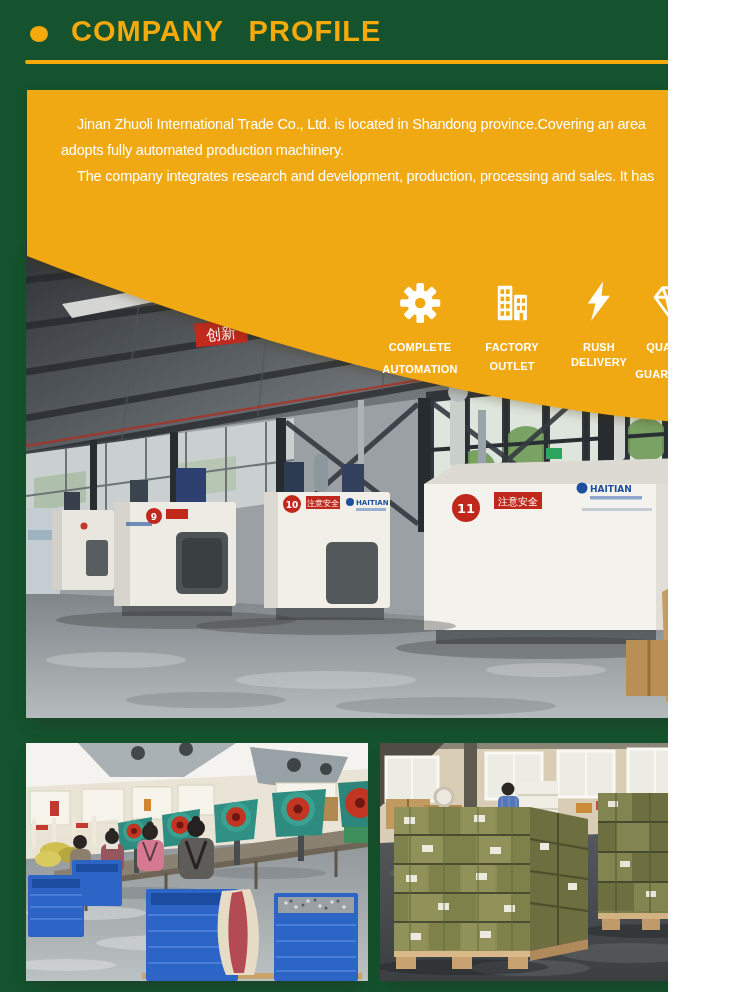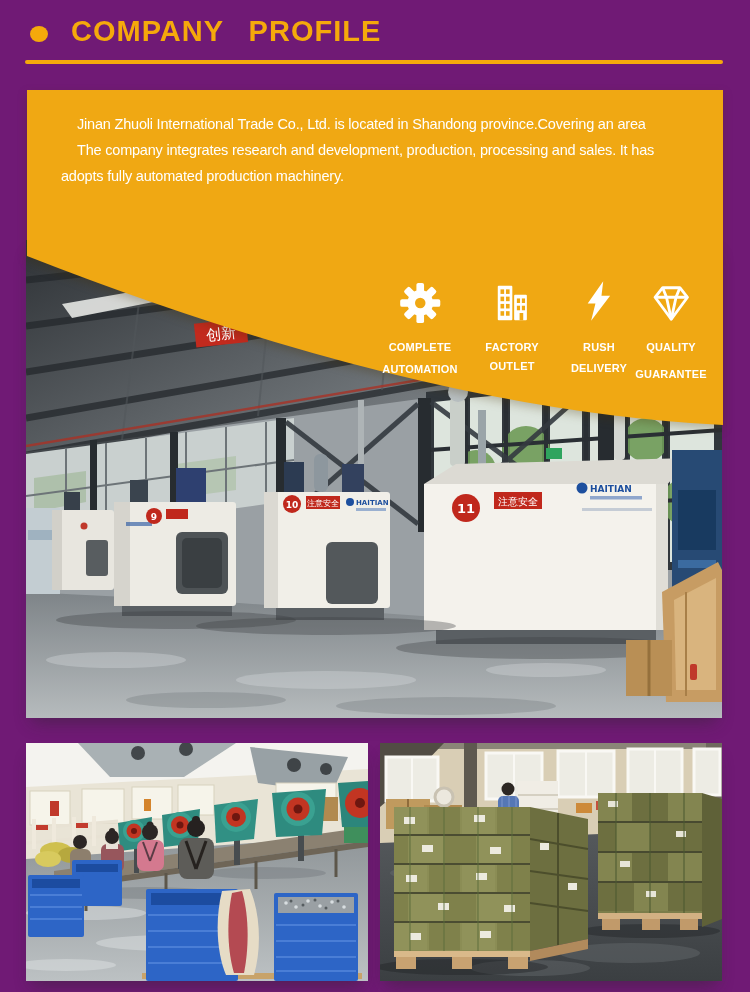--- a/index.html
+++ b/index.html
@@ -1,17 +1,17 @@
 <!DOCTYPE html>
 <html><head>
 <meta charset="utf-8">
 <style>
   html,body{margin:0;padding:0;background:#ffffff;}
   body{font-family:"Liberation Sans",sans-serif;}
-  .page{position:relative;width:750px;height:992px;background:#701a75;overflow:hidden;}
+  .page{position:relative;width:668px;height:992px;background:#14532d;overflow:hidden;}
 
   
   .hdr-bullet{position:absolute;left:30px;top:26px;width:18px;height:16px;border-radius:50%;background:#F5A90B;}
   .hdr-title{position:absolute;left:71px;top:15px;font-size:29px;font-weight:bold;color:#F5A90B;letter-spacing:1px;word-spacing:16px;white-space:nowrap;}
   .hdr-rule{position:absolute;left:25px;top:60px;width:698px;height:4px;background:#F5A90B;border-radius:2px;}
 
   
   .photo{position:absolute;box-shadow:0 10px 16px -6px rgba(40,40,40,.45);background:#9aa0a4;}
   #photo-main{left:26px;top:240px;width:696px;height:478px;z-index:1;}
   #photo-workshop{left:26px;top:743px;width:342px;height:238px;}
@@ -233,22 +233,22 @@
   </div>
 
   <div class="panel">
     <svg viewBox="0 0 696 340" preserveAspectRatio="none">
       <path d="M0,0 H696 V335 Q393,320 0,166 Z" fill="#F0A813"></path>
     </svg>
   </div>
 
   <div class="panel-text">
     <div class="intro-line indent">Jinan Zhuoli International Trade Co., Ltd. is located in Shandong province.Covering an area</div>
+    <div class="intro-line">adopts fully automated production machinery.</div>
     <div class="intro-line indent">The company integrates research and development, production, processing and sales. It has</div>
-    <div class="intro-line">adopts fully automated production machinery.</div>
   </div>
 
   <div class="feature" id="feature-0">
     <div class="icon">
       <svg width="42" height="42" viewBox="0 0 44 44">
         <g transform="translate(22,22)" fill="#ffffff">
           <g>
             <rect x="-4" y="-21" width="8" height="10" rx="2"></rect>
             <rect x="-4" y="-21" width="8" height="10" rx="2" transform="rotate(45)"></rect>
             <rect x="-4" y="-21" width="8" height="10" rx="2" transform="rotate(90)"></rect>
@@ -293,21 +293,21 @@
     <div class="lbl" style="margin-top:4px">OUTLET</div>
   </div>
 
   <div class="feature" id="feature-2">
     <div class="icon">
       <svg width="38" height="46" viewBox="0 0 44 50">
         <polygon points="27,2 9,28 18,28 13,48 35,19 25,19" fill="#ffffff"></polygon>
       </svg>
     </div>
     <div class="lbl">RUSH</div>
-    <div class="lbl" style="margin-top:6px">DELIVERY</div>
+    <div class="lbl" style="margin-top:0">DELIVERY</div>
   </div>
 
   <div class="feature" id="feature-3">
     <div class="icon">
       <svg width="42" height="42" viewBox="0 0 44 44">
         <g fill="none" stroke="#ffffff" stroke-width="3" stroke-linejoin="round">
           <path d="M5,16 L13,6 H31 L39,16 L22,39 Z"></path>
           <path d="M5,16 H39"></path>
           <path d="M13,6 L17,16 L22,39"></path>
           <path d="M31,6 L27,16 L22,39"></path>

